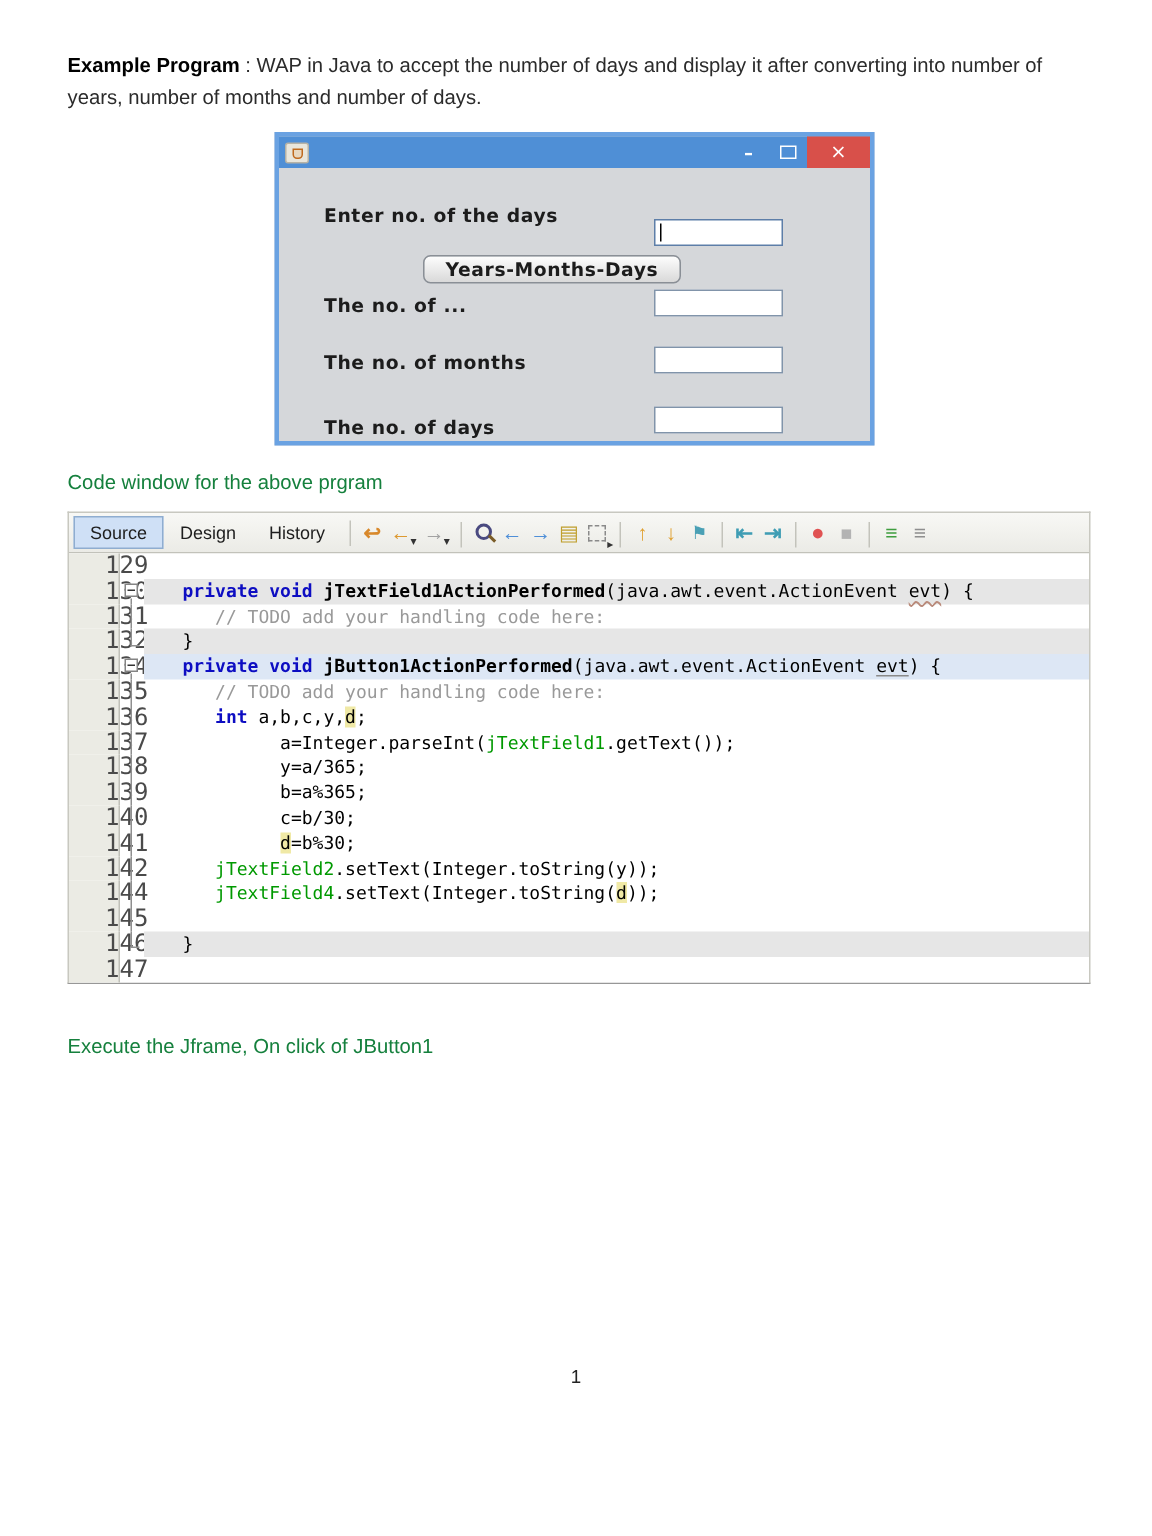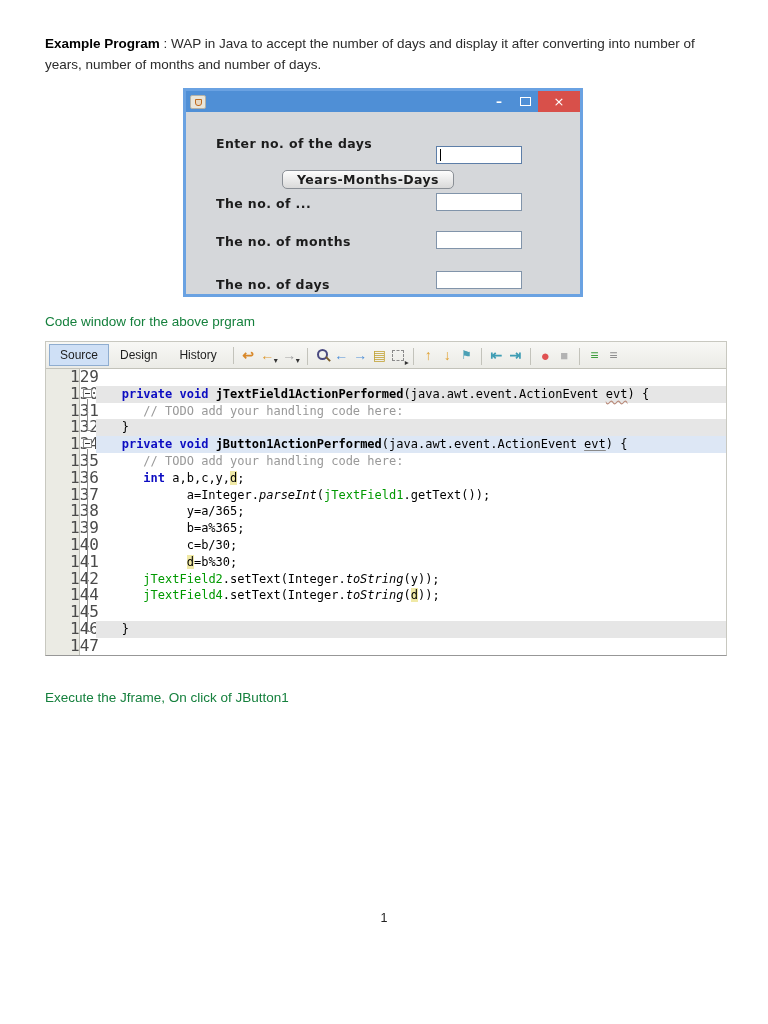--- a/index.html
+++ b/index.html
@@ -92,21 +92,21 @@
   .fl-full{position:absolute;left:7px;top:0;bottom:0;border-left:1px solid #8f8f8f;}
   .fl-end{position:absolute;left:7px;top:0;height:62%;width:5px;
         border-left:1px solid #8f8f8f;border-bottom:1px solid #8f8f8f;}
   .ctext{flex:1;white-space:pre;padding-left:4px;color:#000;}
   .bg-gray{background:var(--c-guarded,#e6e6e6);}
   .bg-blue{background:var(--c-selected_line,#dde7f5);}
   .kw{color:var(--c-keyword,#0d0dc2);font-weight:bold;}
   .mn{font-weight:bold;color:#000;}
   .com{color:var(--c-comment,#999999);}
   .fld{color:var(--c-field,#009900);}
-  .it{font-style:italic;margin-top:36px;}
+  .it{margin-top:36px;}
   .hl{background:var(--c-occurrence,#f0e9a6);}
   .und{text-decoration:underline;text-decoration-color:#8a8a8a;text-underline-offset:2px;}
   .wavy{text-decoration:underline wavy #b98a7a;text-underline-offset:2px;text-decoration-skip-ink:none;}
 </style>
 </head>
 <body>
 
 <div class="page">
 
   <p class="heading"><b>Example Program</b><span> : WAP in Java to accept the number of days and display it after converting into number of years, number of months and number of days.</span></p>

